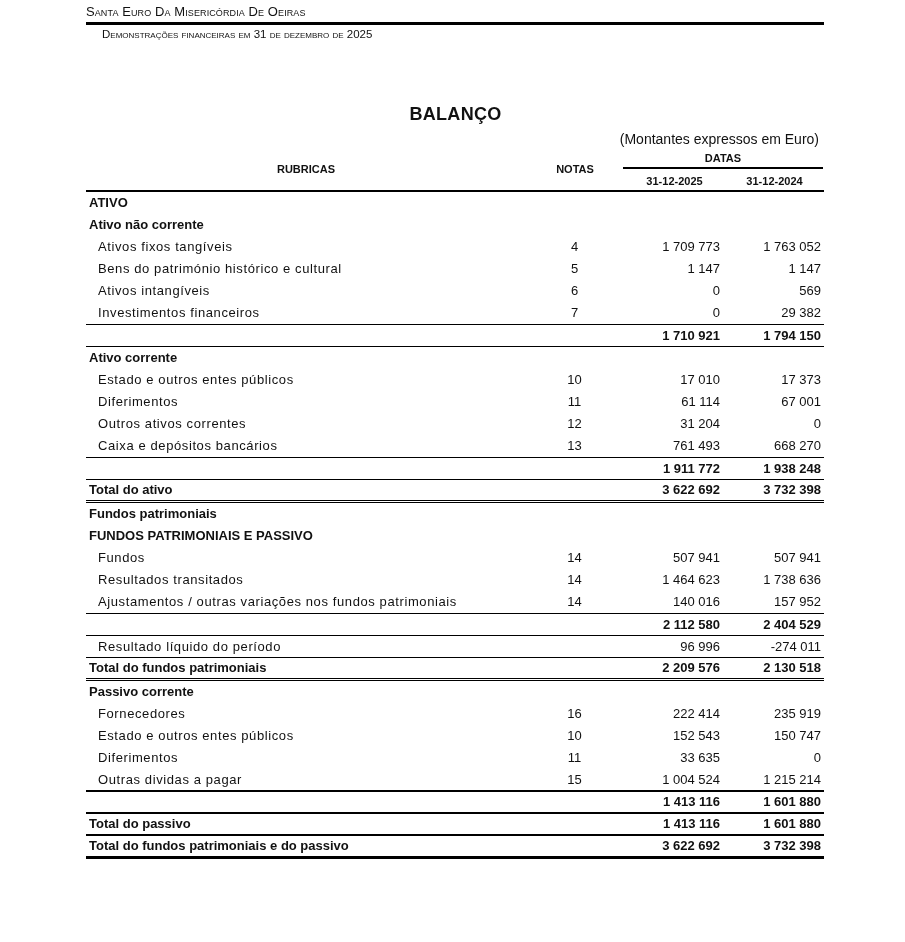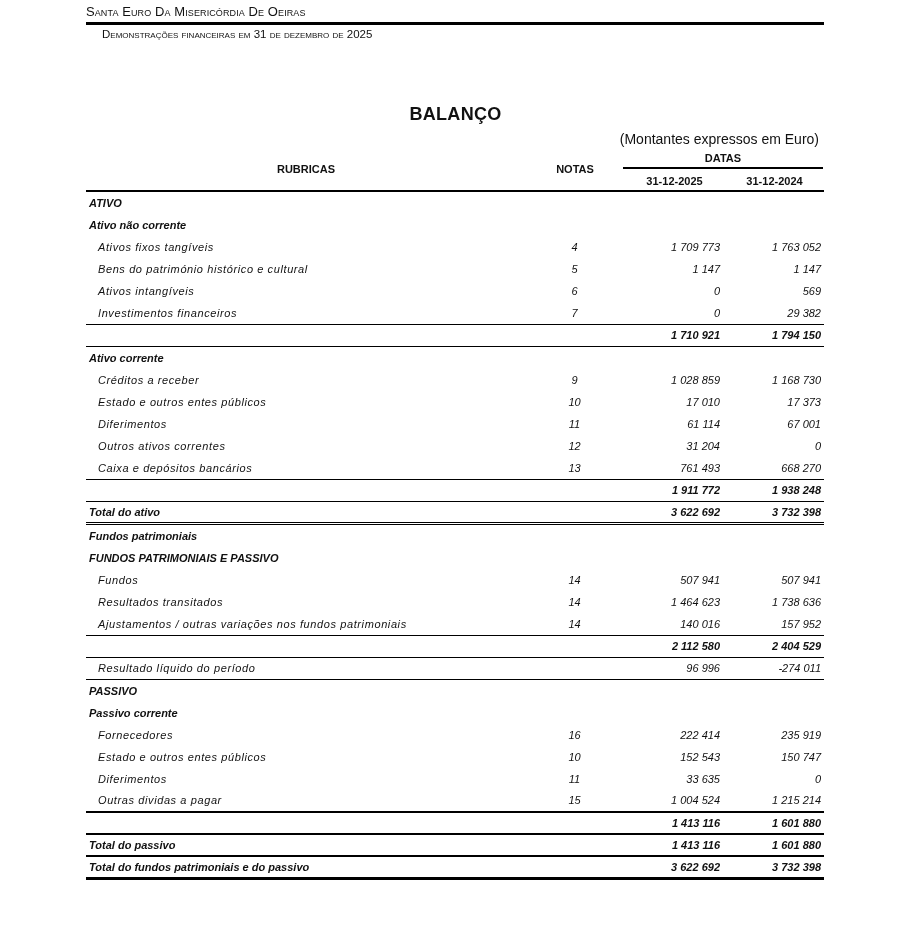--- a/index.html
+++ b/index.html
@@ -13,21 +13,21 @@
   .col-head { position: absolute; font-size: 11px; font-weight: bold; }
   .h-rubricas { left: 86px; width: 440px; top: 163px; text-align: center; }
   .h-notas { left: 540px; width: 70px; top: 163px; text-align: center; }
   .h-datas { left: 623px; width: 200px; top: 152px; text-align: center; }
   .h-datas-rule { position: absolute; left: 623px; top: 167px; width: 200px; height: 2px; background: #000; }
   .h-y1 { left: 623px; width: 103px; top: 175px; text-align: center; }
   .h-y2 { left: 726px; width: 97px; top: 175px; text-align: center; }
   .table-top { position: absolute; left: 86px; top: 190px; width: 738px; height: 2px; background: #000; }
 
   .tbl { position: absolute; left: 86px; top: 192px; width: 738px; }
-  .row { position: relative; height: 22px; font-size: 11px; line-height: 22px; font-style: italic; }
+  .row { position: relative; height: 22px; font-size: 13px; line-height: 22px; }
   .row .lbl { position: absolute; left: 3px; white-space: nowrap; }
   .row.item .lbl { left: 12px; letter-spacing: 0.6px; }
   .row.bold .lbl, .row.bold .v1, .row.bold .v2 { font-weight: bold; }
   .row .nota { position: absolute; left: 470px; width: 37px; text-align: center; }
   .row .v1 { position: absolute; right: 104px; text-align: right; }
   .row .v2 { position: absolute; right: 3px; text-align: right; }
   .b-top { border-top: 1px solid #000; }
   .b-top2 { border-top: 2px solid #000; }
   .b-dbl-bottom { border-bottom: 3px double #000; }
   .b-thick-bottom { border-bottom: 3px solid #000; }
@@ -83,26 +83,20 @@
       <span class="v2">29 382</span>
     </div>
   <div class="row bold b-top" style="border-bottom:1px solid #000;height:21px;line-height:21px;">
       <span class="v1">1 710 921</span>
       <span class="v2">1 794 150</span>
     </div>
   <div class="row bold">
       <span class="lbl">Ativo corrente</span>
     </div>
   <div class="row item">
-      <span class="lbl">Créditos a receber</span>
-      <span class="nota">9</span>
-      <span class="v1">1 028 859</span>
-      <span class="v2">1 168 730</span>
-    </div>
-  <div class="row item">
       <span class="lbl">Estado e outros entes públicos</span>
       <span class="nota">10</span>
       <span class="v1">17 010</span>
       <span class="v2">17 373</span>
     </div>
   <div class="row item">
       <span class="lbl">Diferimentos</span>
       <span class="nota">11</span>
       <span class="v1">61 114</span>
       <span class="v2">67 001</span>
@@ -154,22 +148,24 @@
     </div>
   <div class="row bold b-top" style="border-bottom:1px solid #000;height:21px;line-height:21px;">
       <span class="v1">2 112 580</span>
       <span class="v2">2 404 529</span>
     </div>
   <div class="row item" style="border-bottom:1px solid #000;height:21px;line-height:21px;">
       <span class="lbl">Resultado líquido do período</span>
       <span class="v1">96 996</span>
       <span class="v2">-274 011</span>
     </div>
-  <div class="row bold">
-      <span class="lbl">PASSIVO</span>
+  <div class="row bold b-dbl-bottom" style="height:20px;line-height:20px;">
+      <span class="lbl">Total do fundos patrimoniais</span>
+      <span class="v1">2 209 576</span>
+      <span class="v2">2 130 518</span>
     </div>
   <div class="row bold">
       <span class="lbl">Passivo corrente</span>
     </div>
   <div class="row item">
       <span class="lbl">Fornecedores</span>
       <span class="nota">16</span>
       <span class="v1">222 414</span>
       <span class="v2">235 919</span>
     </div>

